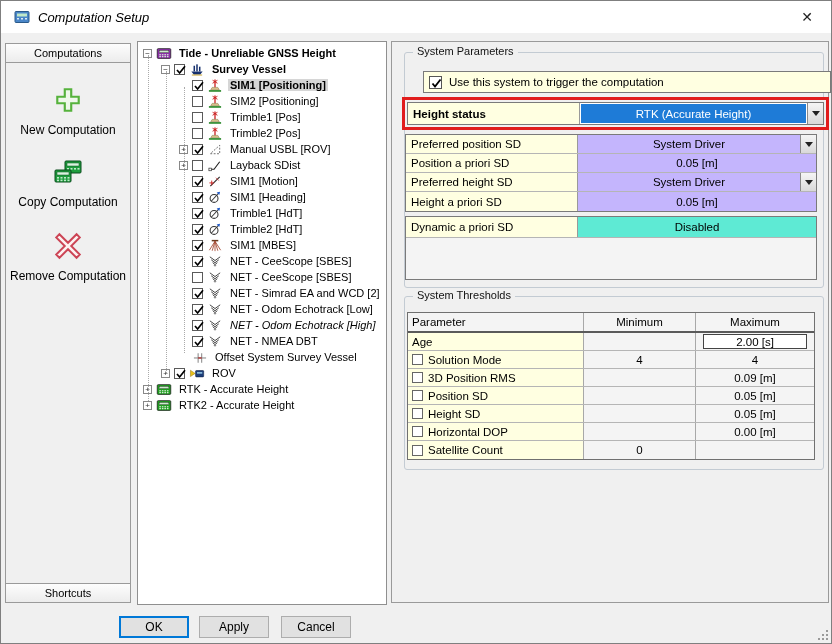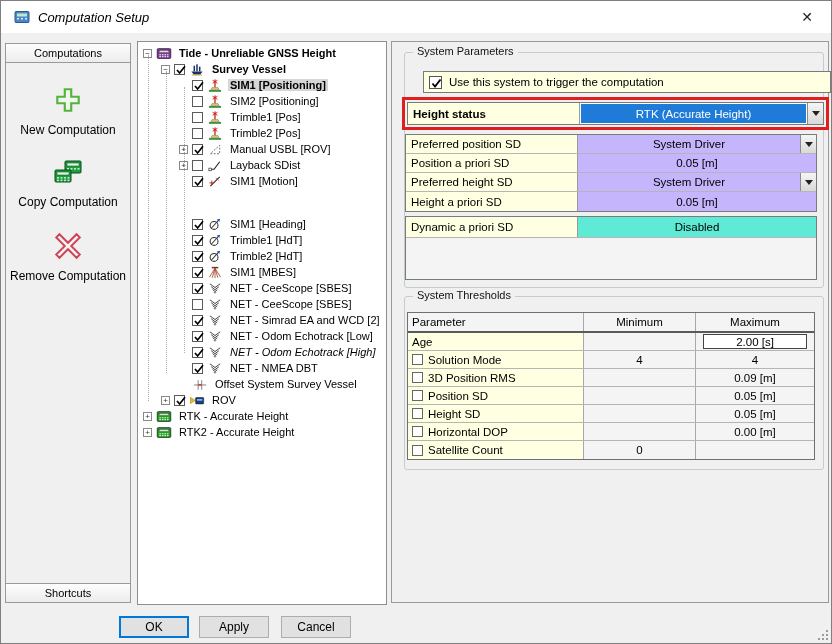--- a/index.html
+++ b/index.html
@@ -261,21 +261,21 @@
             <g stroke="#cc2222" stroke-width="1">
               <line x1="2" y1="9.5" x2="7" y2="9.5"></line>
               <line x1="4.5" y1="7" x2="4.5" y2="12"></line>
             </g>
             <g stroke="#cc2222" stroke-width="0.8">
               <line x1="9" y1="4" x2="12" y2="7"></line>
             </g>
           </svg></span>
         <span class="tlabel">SIM1 [Motion]</span>
       </div>
-      <div class="trow" style="padding-left: 41px; margin-top: 27px;">
+      <div class="trow" style="padding-left: 41px;">
         <span class="expspace"></span>
         <span class="tcb">
           <svg width="12" height="12" viewBox="0 0 12 12">
             <path d="M2 6 L4.6 9 L10 2.2" stroke="#000" stroke-width="1.7" fill="none"></path>
           </svg>
         </span>
         <span class="ticon"><svg viewBox="0 0 16 16">
             <circle cx="7" cy="9" r="4.2" fill="none" stroke="#333" stroke-width="1.1"></circle>
             <line x1="4" y1="12" x2="12" y2="3.2" stroke="#333" stroke-width="1.1"></line>
             <path d="M13.4 1.8 l-3.6 0.8 2.7 2.7 z" fill="#1a56c8"></path>

